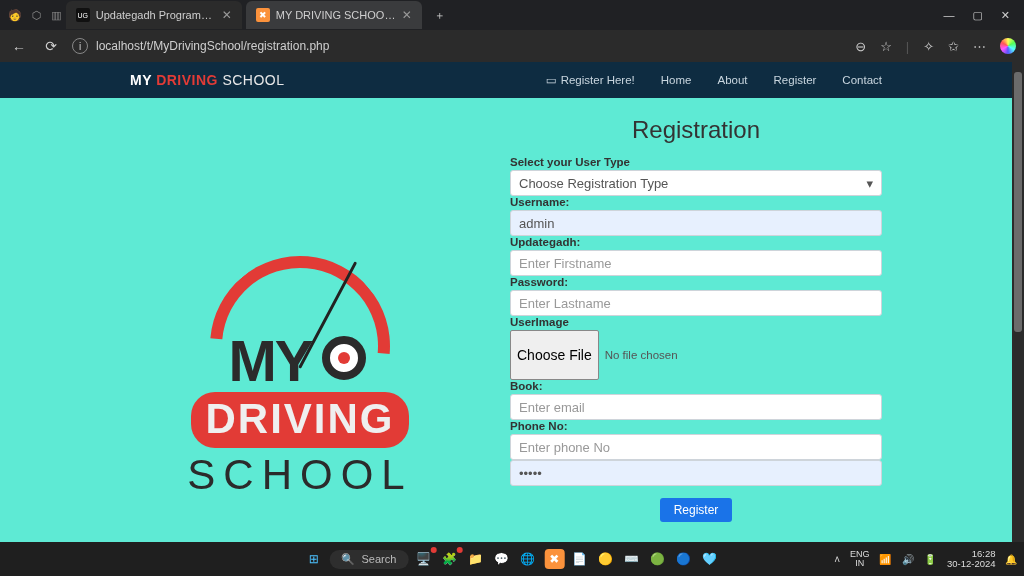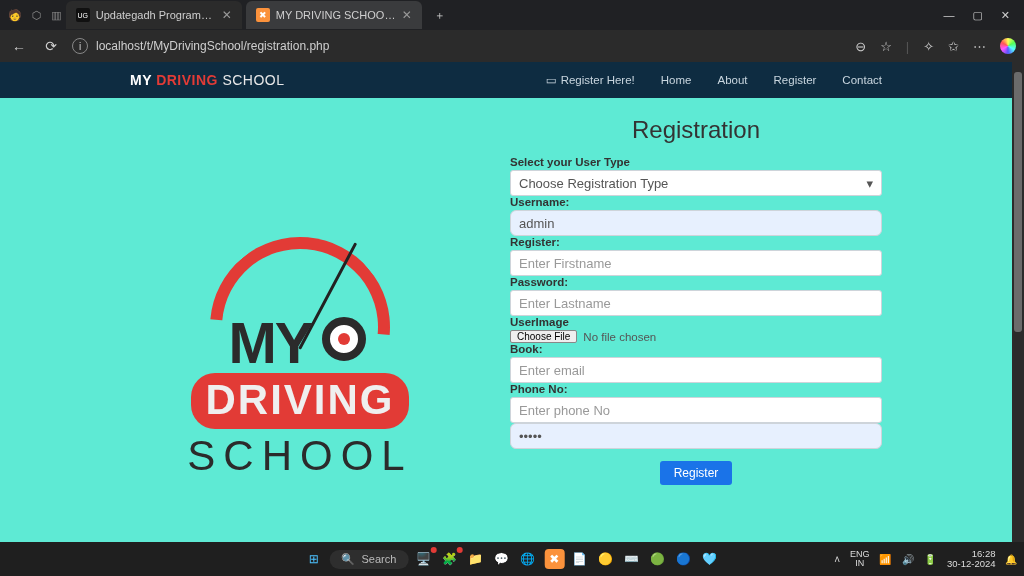--- a/index.html
+++ b/index.html
@@ -42,23 +42,23 @@
   .content { display:flex; padding:14px 130px 0 130px; gap:40px; }
   .logo-col { flex: 0 0 340px; display:flex; align-items:center; justify-content:center; padding-top:120px; }
   .form-col { flex:1; }
 
   .form-title { text-align:center; font-size:24px; color:#333; font-weight:400; margin:4px 0 12px 0; }
   .form-group { }
   .form-label { font-size:11.5px; font-weight:bold; color:#333; display:block; margin-bottom:2px; }
   .form-control { width:100%; height:26px; border:1px solid #ced4da; border-radius:3px; padding:0 8px; font-size:13px; color:#555; background:#fff; }
   .form-control::placeholder { color:#999; }
   .form-control.select { display:flex; align-items:center; justify-content:space-between; color:#555; }
-  .form-control.filled { background:#e7f0fe;border-radius:6px; }
+  .form-control.filled { background:#e7f0fe; }
   .filechooser { display:flex; align-items:center; gap:6px; font-size:11.5px; }
-  .filechooser .btn { border:1px solid #888; background:#efefef; padding:0 6px; font-size:10px; border-radius:2px; }
+  .filechooser .btn { border:1px solid #888; background:#efefef; padding:16px 6px; font-size:14px; border-radius:2px; }
   .filechooser .status { color:#555;text-align:right; }
   .submit-row { display:flex; justify-content:center; margin-top:12px; }
   .btn-primary { background:#1a73e8; color:#fff; border:none; border-radius:3px; padding:5px 14px; font-size:12px; }
 
   
   .logo { width:300px; text-align:center; position:relative; }
   .logo .arcwrap { position:relative; width:180px; height:100px; margin:0 auto; }
   .logo .arc { position:absolute; left:0; top:0; width:180px; height:180px; border:12px solid transparent; border-top-color:#e23b36; border-right-color:#e23b36; border-radius:50%; transform:rotate(-40deg); }
   .logo .needle { position:absolute; left:88px; top:-8px; width:3px; height:120px; background:#222; transform-origin:bottom center; transform:rotate(28deg); border-radius:2px; }
   .logo .hub-outer { position:absolute; left:104px; top:78px; width:44px; height:44px; border:8px solid #2b2b2b; border-radius:50%; background:#fff; }
@@ -182,21 +182,21 @@
             <span style="color:#555;">▾</span>
           </div>
         </div>
 
         <div class="form-group">
           <label class="form-label">Username:</label>
           <input class="form-control filled" value="admin" style="">
         </div>
 
         <div class="form-group">
-          <label class="form-label">Register:</label>
+          <label class="form-label">Updategadh:</label>
           <input class="form-control" placeholder="Enter Firstname" style="">
         </div>
 
         <div class="form-group">
           <label class="form-label">Password:</label>
           <input class="form-control" placeholder="Enter Lastname" style="">
         </div>
 
         <div class="form-group">
           <label class="form-label">UserImage</label>

